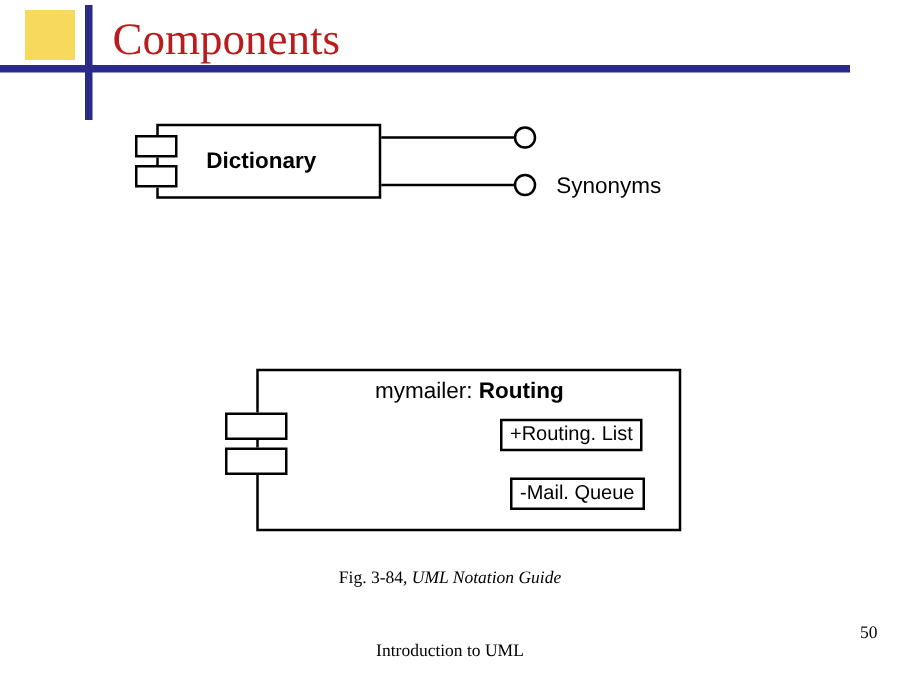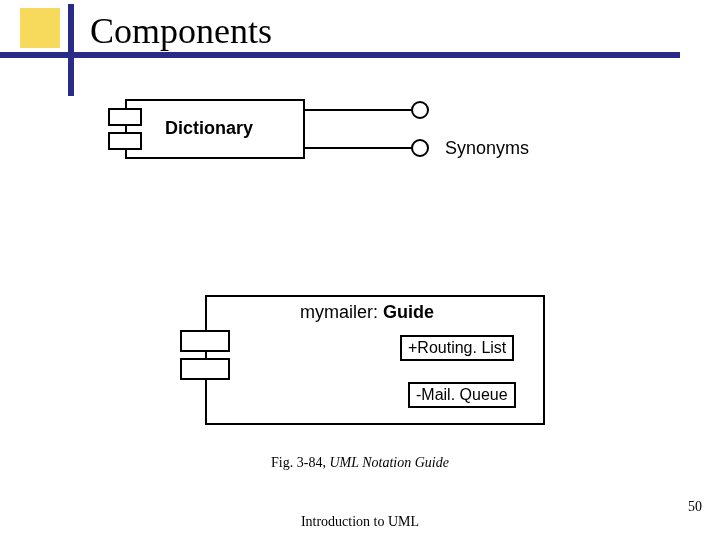--- a/index.html
+++ b/index.html
@@ -40,21 +40,21 @@
     width: 680px;
     height: 6px;
     background: #2a2a88;
   }
   .title {
     position: absolute;
     left: 90px;
     top: 10px;
     font-family: "Times New Roman", Times, serif;
     font-size: 36px;
-    color: #000000;
+    color: #b91c1c;
   }
   
   .abstext {
     position: absolute;
     color: #000;
   }
   .caption {
     position: absolute;
     width: 100%;
     text-align: center;
@@ -132,21 +132,21 @@
     <line x1="305" y1="148" x2="412" y2="148" stroke="#000" stroke-width="2"></line>
     <circle cx="420" cy="148" r="8" fill="#fff" stroke="#000" stroke-width="2"></circle>
   </svg>
 
   <div class="box" style="left:205px; top:295px; width:340px; height:130px;"></div>
 
   <div class="box" style="left:180px; top:330px; width:50px; height:22px;"></div>
   <div class="box" style="left:180px; top:358px; width:50px; height:22px;"></div>
 
   <div class="abstext" style="left:300px; top:302px; font-size:18px;">
-    <span>mymailer: </span><span style="font-weight:bold;">Guide</span>
+    <span>mymailer: </span><span style="font-weight:bold;">Routing</span>
   </div>
 
   <div class="inner-label" style="left:400px; top:335px;">+Routing. List</div>
   <div class="inner-label" style="left:408px; top:382px;">-Mail. Queue</div>
 
   <div class="caption" style="top:455px;">
     <span class="lead">Fig. 3-84, </span><span>UML Notation Guide</span>
   </div>
 
   <div class="footer">Introduction to UML</div>

